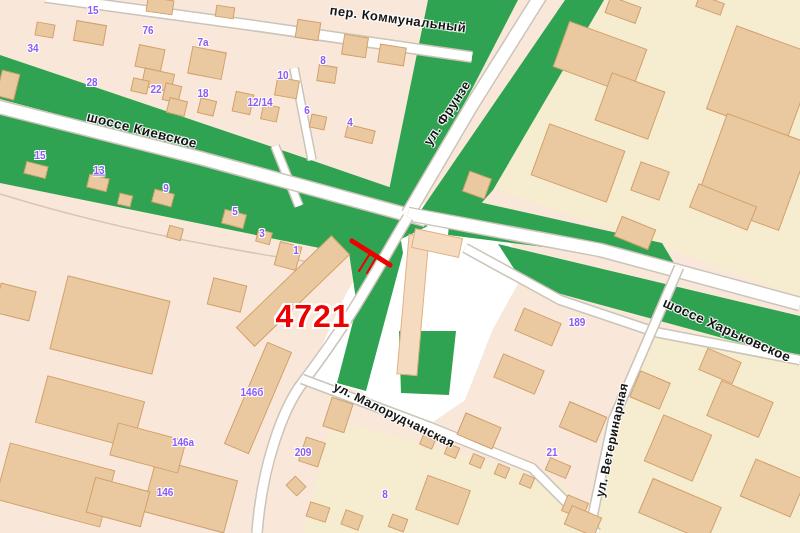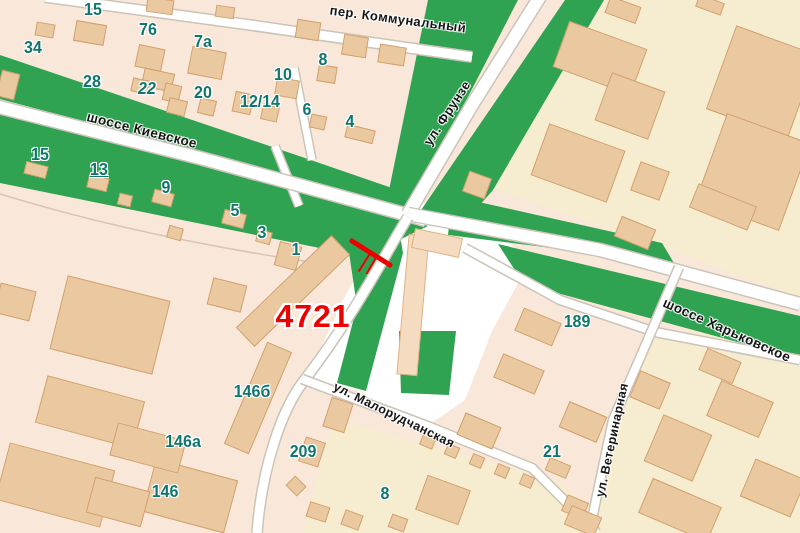--- a/index.html
+++ b/index.html
@@ -8,21 +8,21 @@
   #map svg{position:absolute;left:0;top:0;}
   .casing{fill:none;stroke:var(--casing);stroke-linejoin:round;}
   .road{fill:none;stroke:var(--road);stroke-linejoin:round;}
   .green{fill:var(--green);stroke:none;}
   .cream{fill:var(--cream);stroke:none;}
   .white{fill:#fff;stroke:none;}
   .fence{fill:none;stroke:#d8c5b2;stroke-width:1.5;}
   .b{fill:var(--bld);stroke:var(--bld-stroke);stroke-width:1;}
   .b.light{fill:var(--bld-light);stroke:#e0b183;}
   .labels{position:absolute;left:0;top:0;width:800px;height:533px;pointer-events:none;}
-  .num{position:absolute;font-size:16px;font-weight:600;color:#0f766e;white-space:nowrap;
+  .num{position:absolute;font-size:10px;font-weight:600;color:#8b5cf6;white-space:nowrap;
        transform:translate(-50%,-50%);
        text-shadow:-1px -1px 0 #fff,1px -1px 0 #fff,-1px 1px 0 #fff,1px 1px 0 #fff,0 0 2px #fff;}
   .street{position:absolute;font-size:13px;font-weight:700;color:#161616;letter-spacing:.4px;
        white-space:nowrap;
        text-shadow:-1px -1px 0 rgba(255,255,255,.85),1px -1px 0 rgba(255,255,255,.85),
                    -1px 1px 0 rgba(255,255,255,.85),1px 1px 0 rgba(255,255,255,.85);}
   .st-kommunalny{left:398px;top:19px;transform:translate(-50%,-50%) rotate(7.5deg);}
   .st-kievskoe{left:142px;top:130px;font-size:13.5px;transform:translate(-50%,-50%) rotate(14deg);}
   .st-frunze{left:447px;top:113px;transform:translate(-50%,-50%) rotate(-57deg);}
   .st-kharkovskoe{left:727px;top:330px;font-size:13.5px;transform:translate(-50%,-50%) rotate(24deg);}
@@ -176,22 +176,22 @@
     <div class="street st-kharkovskoe">шоссе Харьковское</div>
     <div class="street st-malorud">ул. Малорудчанская</div>
     <div class="street st-veterin">ул. Ветеринарная</div>
     <div class="big-red">4721</div>
     <div id="nums">
         <div class="num" style="left: 93px; top: 10px;">15</div>
         <div class="num" style="left: 33px; top: 48px; text-align: right;">34</div>
         <div class="num" style="left: 148px; top: 30px;">76</div>
         <div class="num" style="left: 203px; top: 42px;">7а</div>
         <div class="num" style="left: 92px; top: 68px; margin-top: 14px;">28</div>
-        <div class="num" style="left: 147px; top: 89px; font-style: italic;">22</div>
-        <div class="num" style="left: 203px; top: 93px;">20</div>
+        <div class="num" style="left: 156px; top: 89px;">22</div>
+        <div class="num" style="left: 203px; top: 93px;">18</div>
         <div class="num" style="left: 323px; top: 60px;">8</div>
         <div class="num" style="left: 283px; top: 75px;">10</div>
         <div class="num" style="left: 260px; top: 102px; text-align: center;">12/14</div>
         <div class="num" style="left: 307px; top: 110px;">6</div>
         <div class="num" style="left: 350px; top: 122px;">4</div>
         <div class="num" style="left: 40px; top: 155px;">15</div>
         <div class="num" style="left: 99px; top: 170px; text-decoration: underline;">13</div>
         <div class="num" style="left: 166px; top: 188px;">9</div>
         <div class="num" style="left: 235px; top: 211px;">5</div>
         <div class="num" style="left: 262px; top: 233px;">3</div>

